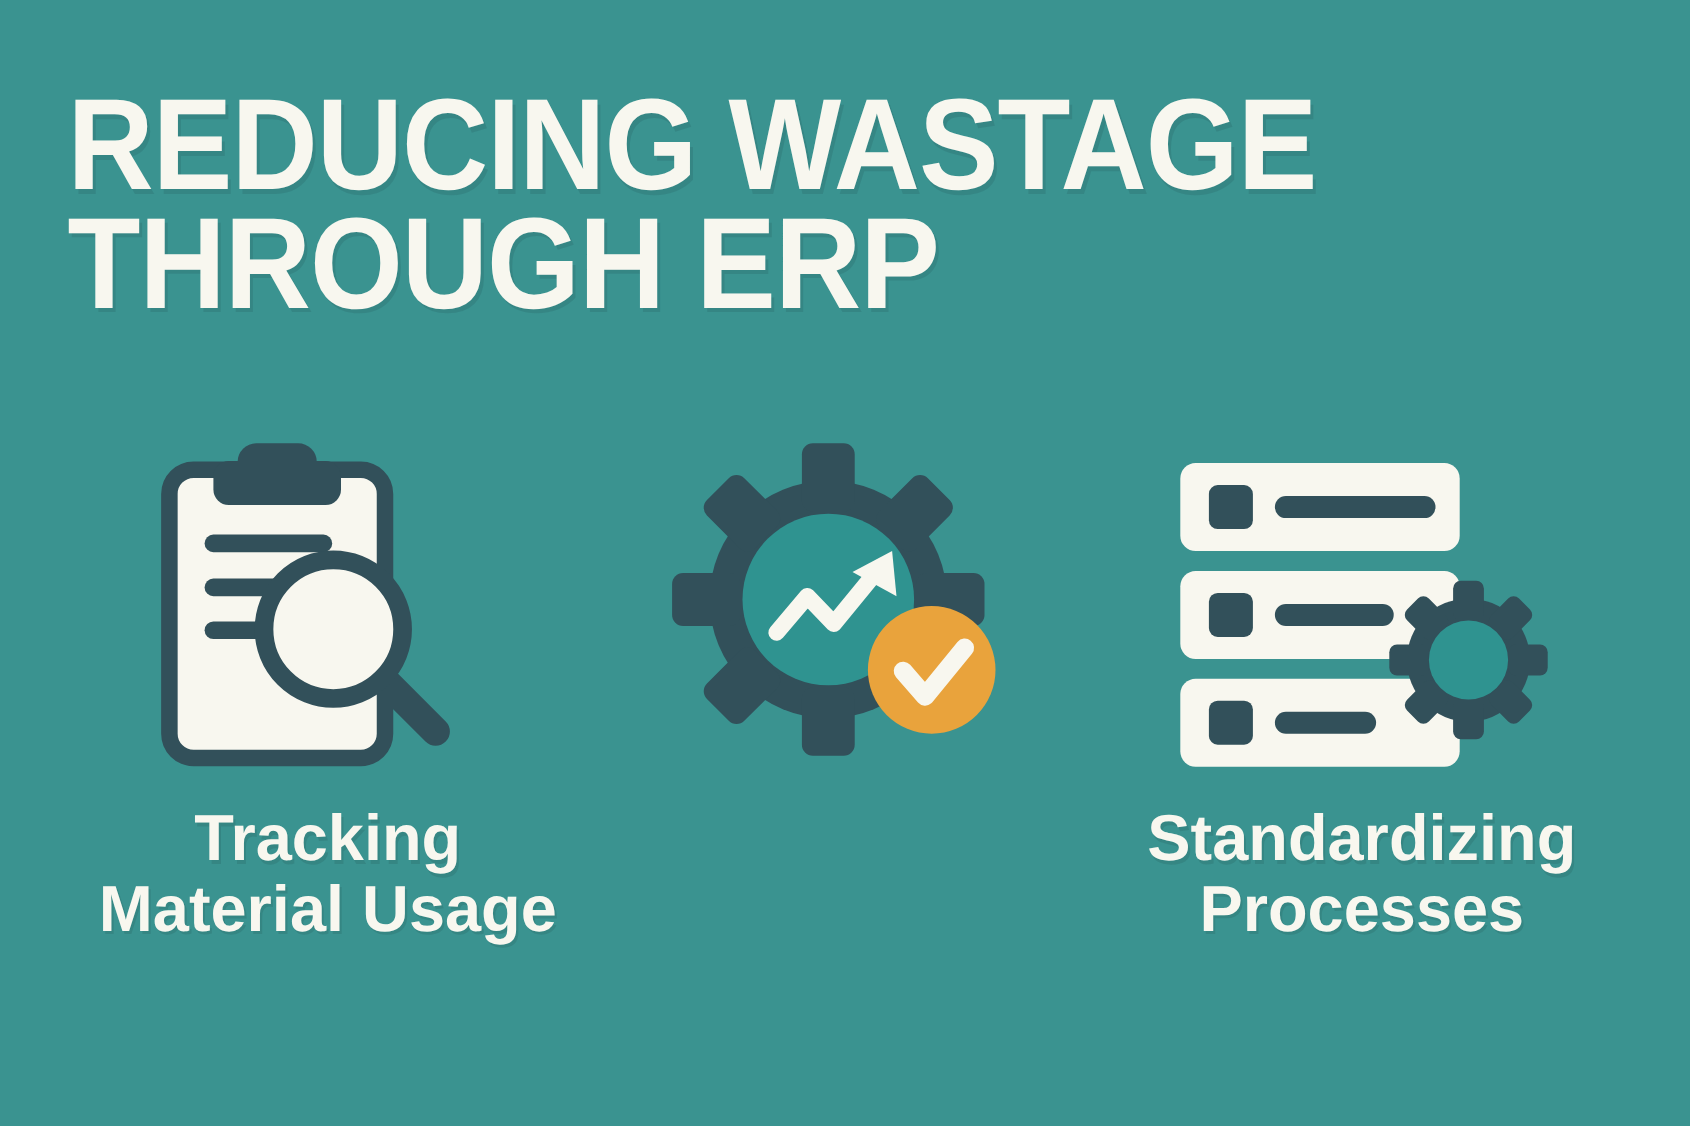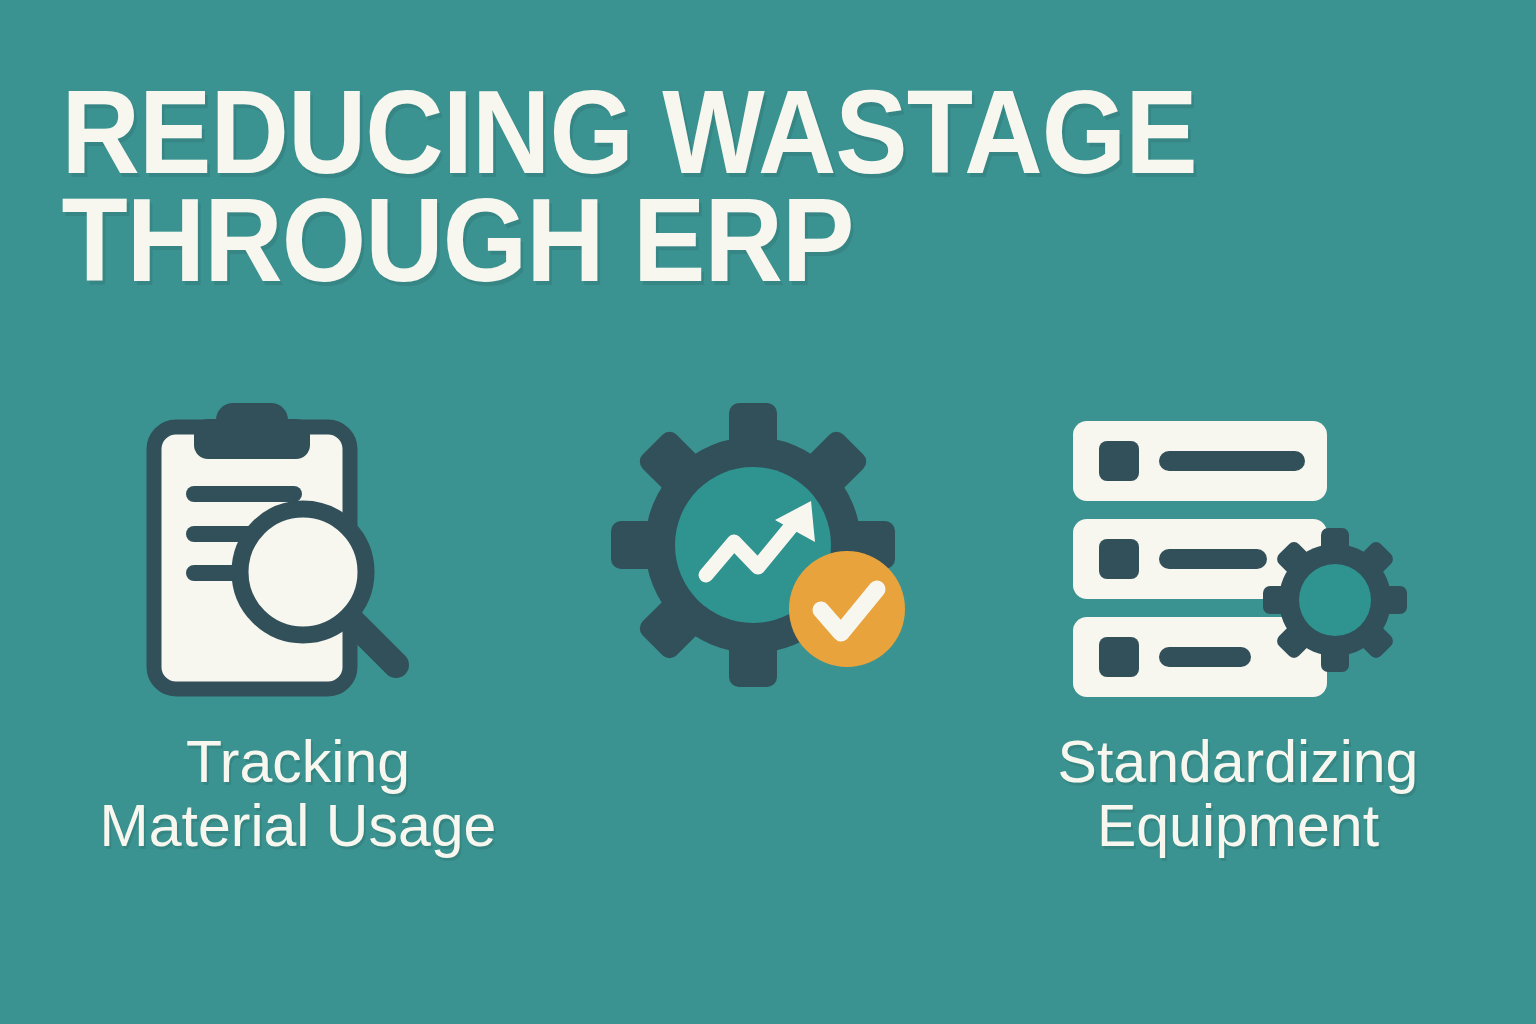--- a/index.html
+++ b/index.html
@@ -66,21 +66,21 @@
     width: 400px;
     position: relative;
     display: flex;
     align-items: center;
     justify-content: center;
   }
   .caption {
     margin-top: 28px;
     text-align: center;
     font-family: "Liberation Sans", sans-serif;
-    font-weight: normal;
+    font-weight: bold;
     font-size: 59px;
     line-height: 64px;
     color: #f8f7ef;
     text-shadow: 2px 3px 0 rgba(28,70,74,0.17);
     white-space: pre-line;
     user-select: none;
   }
   svg { display: block; overflow: visible; }
 </style>
 </head>
@@ -186,17 +186,17 @@
                 <rect x="258" y="239" width="28" height="36" rx="7" ry="7" transform="rotate(45 272 203)"></rect>
                 <rect x="200" y="189" width="36" height="28" rx="7" ry="7" transform="rotate(45 272 203)"></rect>
                 <rect x="308" y="189" width="36" height="28" rx="7" ry="7" transform="rotate(45 272 203)"></rect>
               </g>
             </g>
             <circle cx="272" cy="203" r="36" fill="#2f9390"></circle>
           </g>
         </svg>
       </div>
       <div class="caption">Standardizing
-Equipment</div>
+Processes</div>
     </div>
 
   </div>
 </div>
 
 </body></html>

